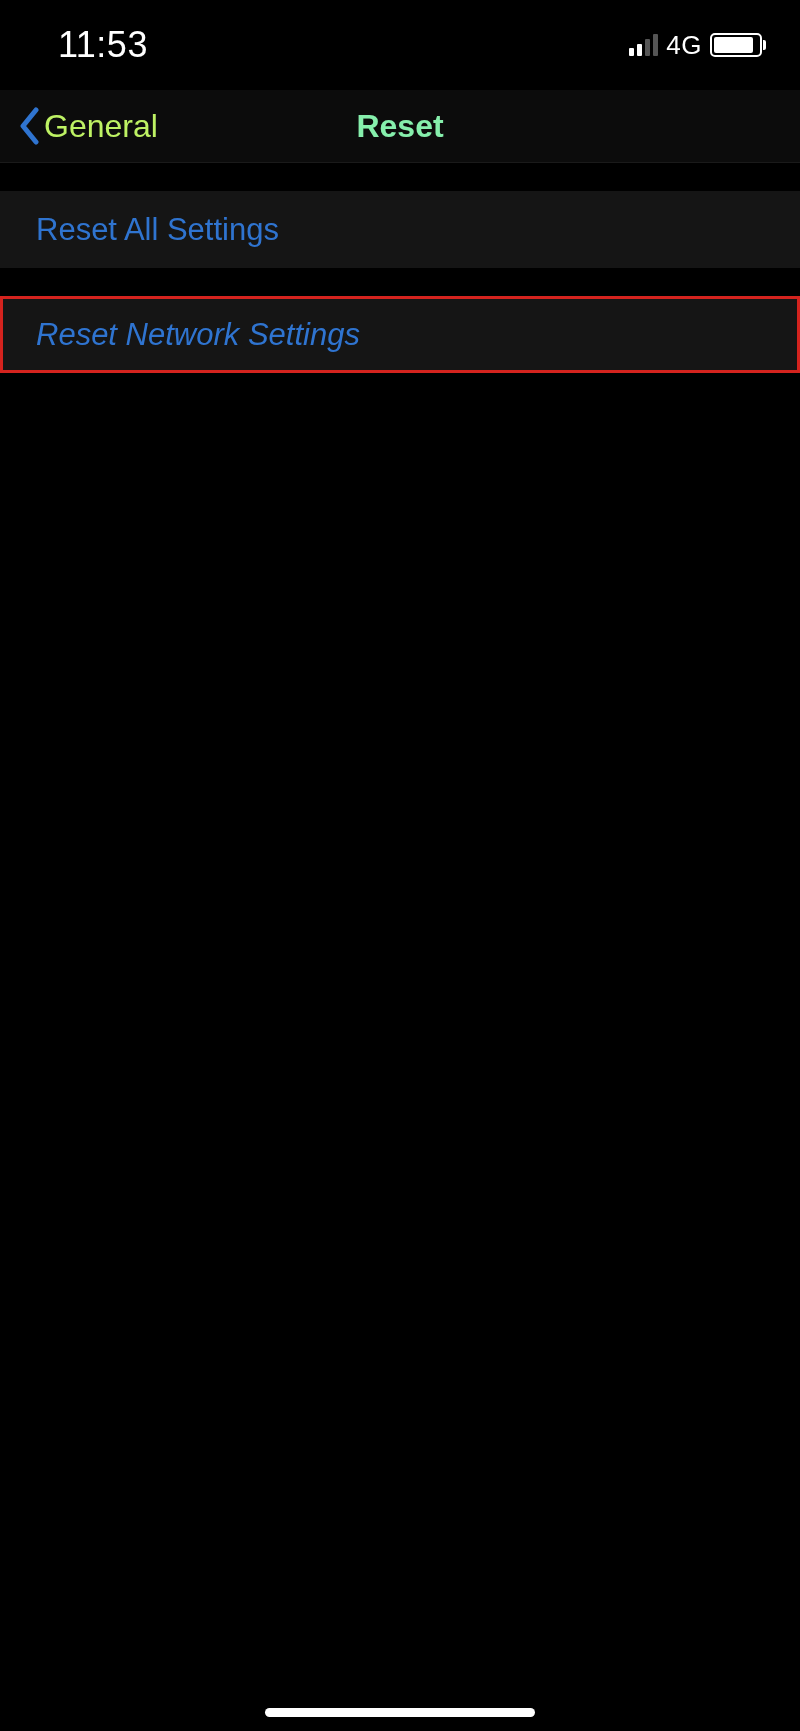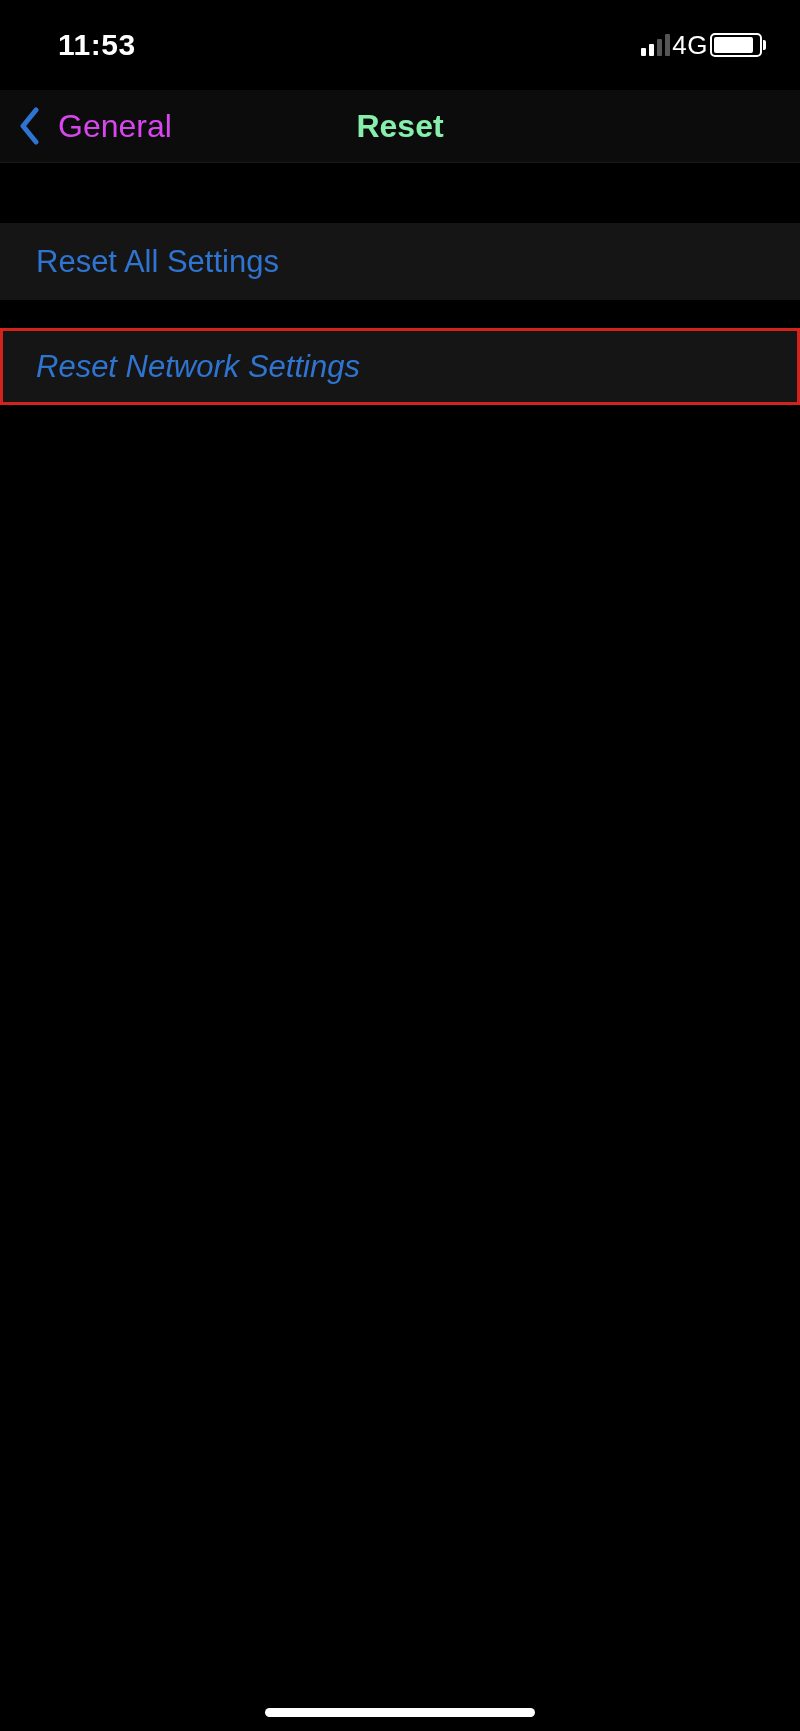--- a/index.html
+++ b/index.html
@@ -19,29 +19,29 @@
     }
     
     .status-bar {
       height: 90px;
       display: flex;
       align-items: center;
       justify-content: space-between;
       padding: 0 38px 0 58px;
     }
     .status-time {
-      font-size: 30px;
-      font-weight: 700;
+      font-size: 36px;
+      font-weight: 400;
       letter-spacing: 0.5px;
       text-align: center;
     }
     .status-right {
       display: flex;
       align-items: center;
-      gap: 2px;
+      gap: 8px;
     }
     .signal-bars {
       display: flex;
       align-items: flex-end;
       gap: 3px;
       height: 22px;
     }
     .signal-bars span {
       width: 5px;
       background: #555;
@@ -90,44 +90,44 @@
       background: #0c0c0c;
       display: flex;
       align-items: center;
       position: relative;
       padding: 0 18px;
       border-bottom: 1px solid #1a1a1a;
     }
     .back-btn {
       display: flex;
       align-items: center;
-      color: #d946ef;
+      color: #bef264;
       font-size: 32px;
       font-weight: 400;
-      gap: 18px;
+      gap: 4px;
     }
     .chevron-left {
       width: 22px;
       height: 38px;
       display: inline-block;
     }
     .chevron-left svg { display:block; }
     .nav-title {
       position: absolute;
       left: 50%;
       transform: translateX(-50%);
       font-size: 32px;
       font-weight: 600;
       color: #86efac;
     }
     
     .section {
       background: #151515;
     }
-    .section.spacer-before-1 { margin-top: 60px; }
+    .section.spacer-before-1 { margin-top: 28px; }
     .section.spacer-before-2 { margin-top: 28px; font-style: italic; }
     .section.spacer-before-3 { margin-top: 62px; }
     .row {
       display: flex;
       align-items: center;
       min-height: 77px;
       padding: 0 36px;
       color: #2f74d0;
       font-size: 31px;
       font-weight: 400;

